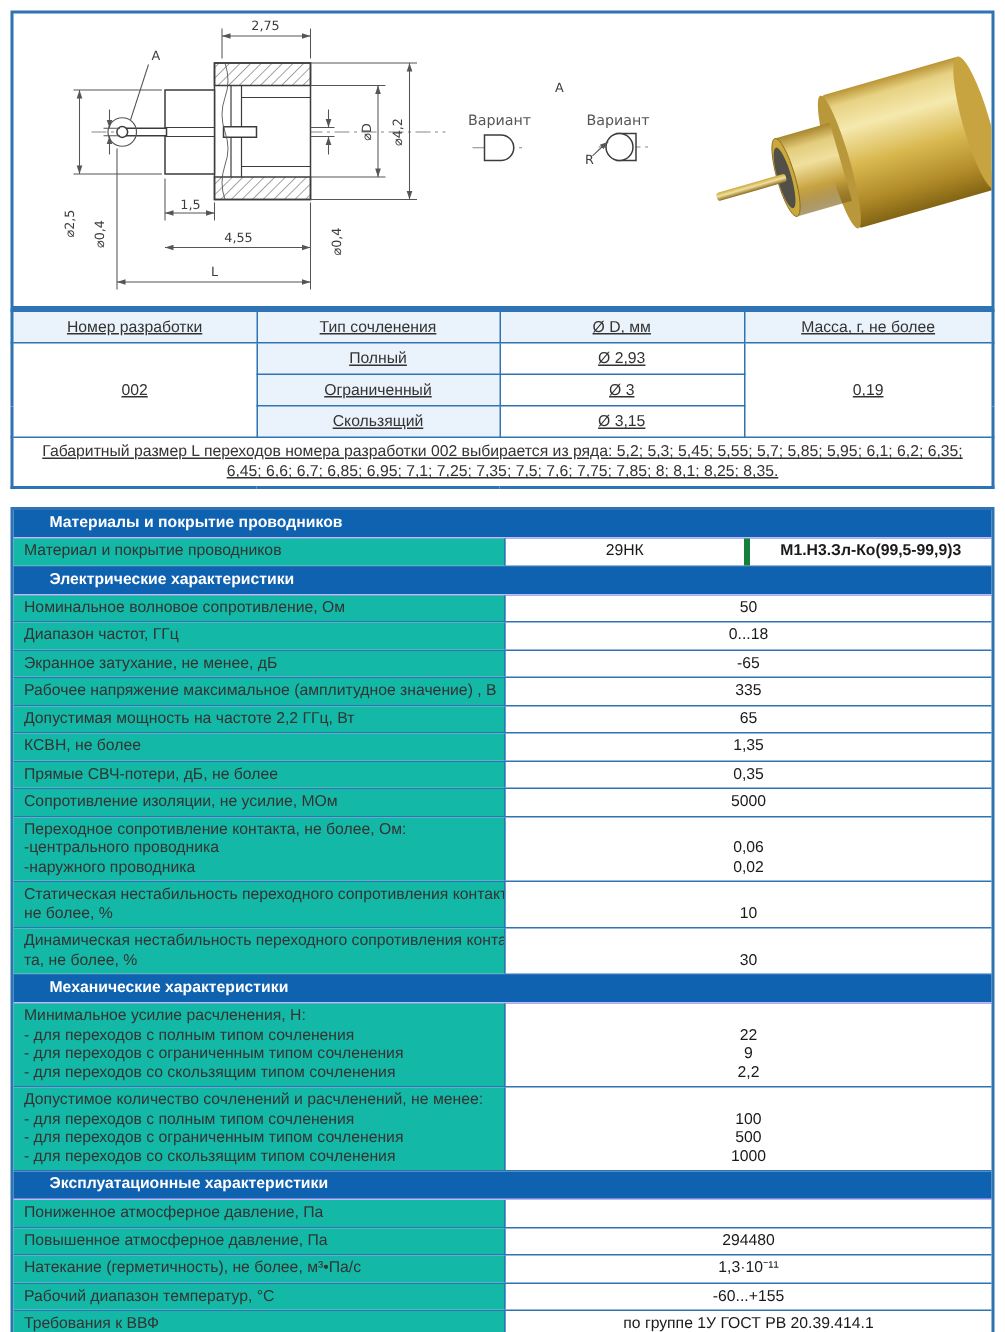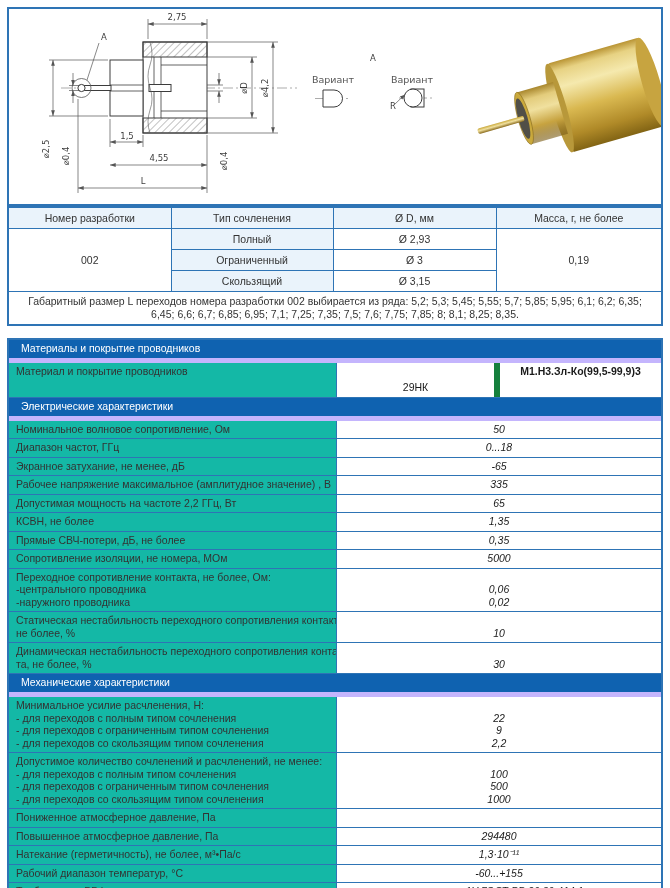--- a/index.html
+++ b/index.html
@@ -25,42 +25,42 @@
   svg .brk{stroke:#555;stroke-width:0.6;fill:none;}
   
   table.t1{
     border-collapse:collapse;width:656px;margin-left:7px;margin-top:0;
     font-size:10.5px;table-layout:fixed;
   }
   table.t1 td{
     border:1px solid #2E74B5;text-align:center;padding:2px 3px;color:#333;
     background:#fff;height:16px;
   }
-  table.t1{border:2px solid #2E74B5;}
+  table.t1{border:2px solid #2E74B5;text-decoration:underline;}
   table.t1 td.lb{background:#EAF3FB;}
   table.t1 td.note{padding:3px 8px;line-height:13px;}
   
   .spec{
     margin-top:12px;border:2px solid #2E74B5;font-size:10.5px;background:#fff;
   }
   .sbar{
-    background:#0F62B0;color:#fff;font-weight:normal;
-    padding:3px 12px 4px;line-height:11px;border-bottom:5px solid #c4b5fd;
+    background:#0F62B0;color:#fff;font-weight:bold;
+    padding:3px 24px 4px;line-height:11px;border-bottom:1px solid #c4b5fd;
   }
   .srow{display:flex;border-bottom:1px solid #2E74B5;}
   .srow:last-child{border-bottom:none;}
   .slabel{
     width:328px;box-sizing:border-box;background:#14b8a6;
     border-right:1px solid #2E74B5;padding:2px 4px 3px 7px;color:#333;
     white-space:nowrap;overflow:hidden;
   }
-  .svalue{flex:1;text-align:center;padding:2px 4px 3px;color:#1a1a1a;font-style:italic;}
+  .svalue{flex:1;text-align:center;padding:2px 4px 3px;color:#1a1a1a;}
   .svalue2{
     width:163px;box-sizing:border-box;text-align:center;
-    border-right:6px solid #15803d;padding:18px 4px 3px;color:#1a1a1a;
+    border-right:4px solid #15803d;padding:2px 4px 3px;color:#1a1a1a;
   }
   .svalue3{flex:1;text-align:center;padding:2px 4px 3px;color:#1a1a1a;font-weight:bold;}
   .ln{height:12.5px;line-height:12.5px;}
 </style>
 </head>
 <body>
 
 <div class="block drawing-box">
 <svg width="652" height="195" viewBox="0 0 652 195">
   <defs>
@@ -310,21 +310,21 @@
     <div class="srow">
       <div class="slabel">
         <div class="ln">Прямые СВЧ-потери, дБ, не более</div>
       </div>
       <div class="svalue">
         <div class="ln">0,35</div>
       </div>
     </div>
     <div class="srow">
       <div class="slabel">
-        <div class="ln">Сопротивление изоляции, не номера, МОм</div>
+        <div class="ln">Сопротивление изоляции, не усилие, МОм</div>
       </div>
       <div class="svalue">
         <div class="ln">5000</div>
       </div>
     </div>
     <div class="srow">
       <div class="slabel">
         <div class="ln">Переходное сопротивление контакта, не более, Ом:</div>
         <div class="ln">-центрального проводника</div>
         <div class="ln">-наружного проводника</div>
@@ -377,20 +377,21 @@
         <div class="ln">- для переходов с ограниченным типом сочленения</div>
         <div class="ln">- для переходов со скользящим типом сочленения</div>
       </div>
       <div class="svalue">
         <div class="ln">&nbsp;</div>
         <div class="ln">100</div>
         <div class="ln">500</div>
         <div class="ln">1000</div>
       </div>
     </div>
+    <div class="sbar">Эксплуатационные характеристики</div>
     <div class="srow">
       <div class="slabel">
         <div class="ln">Пониженное атмосферное давление, Па</div>
       </div>
     </div>
     <div class="srow">
       <div class="slabel">
         <div class="ln">Повышенное атмосферное давление, Па</div>
       </div>
       <div class="svalue">

